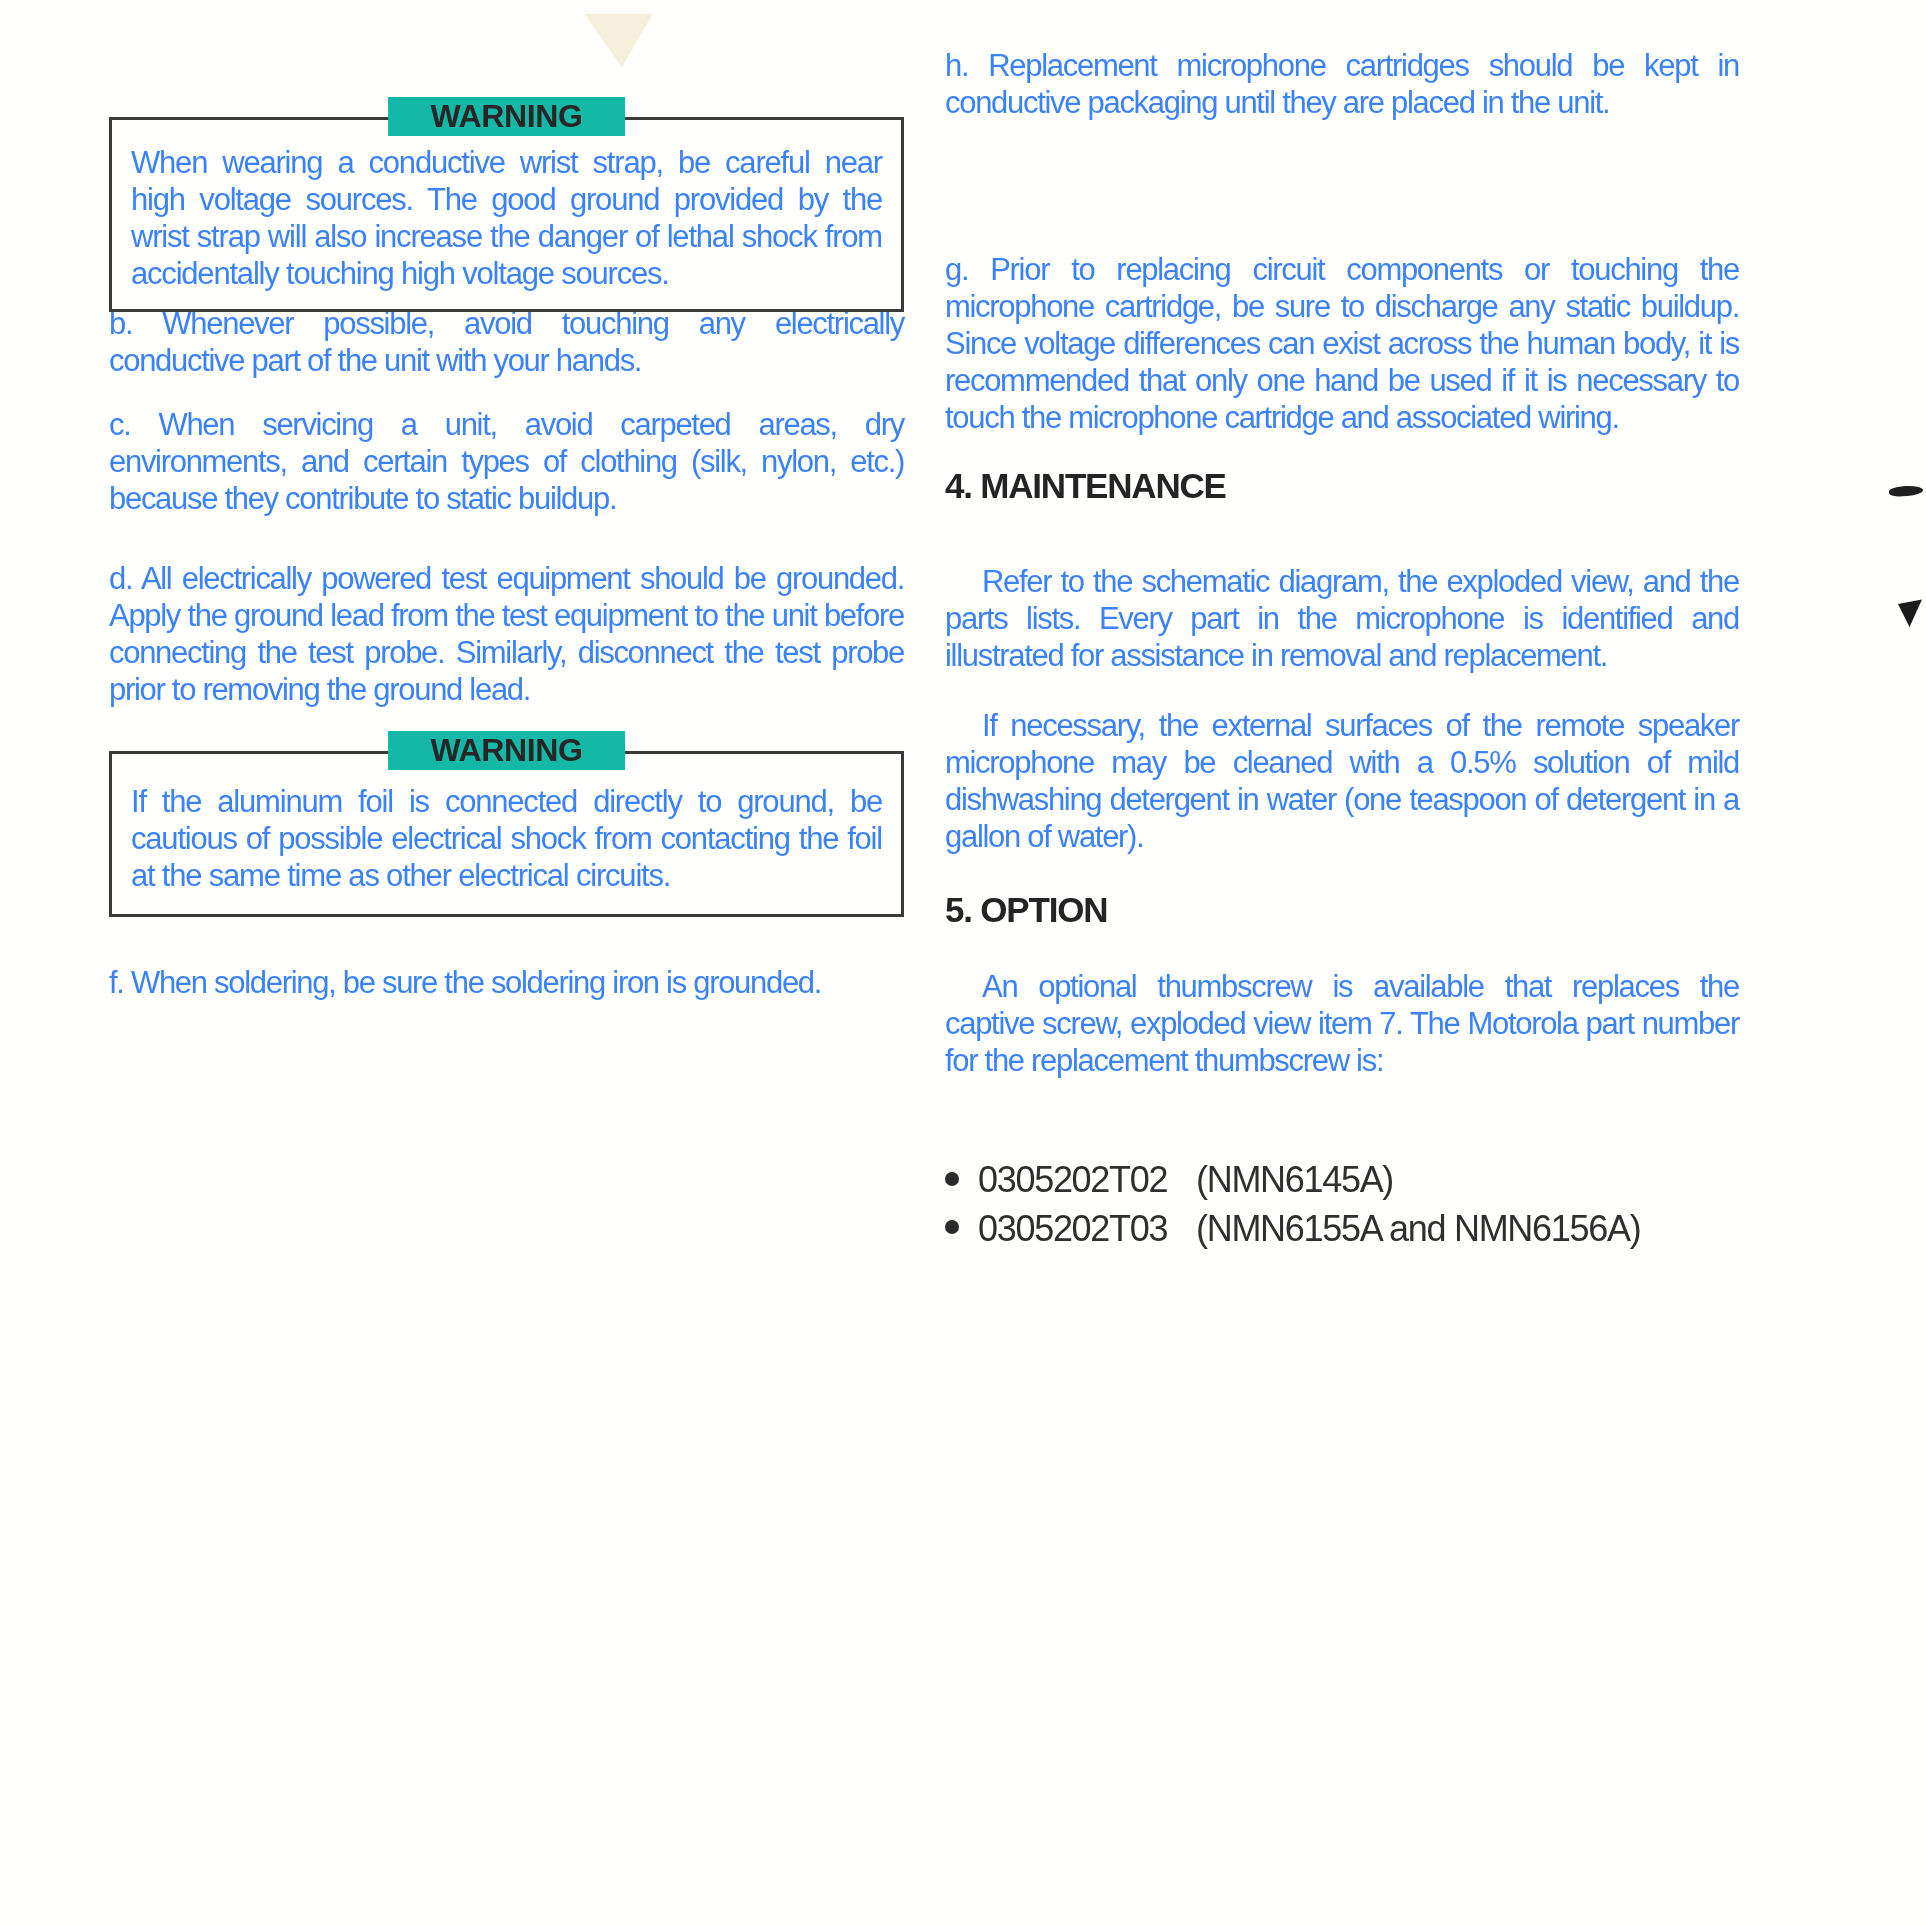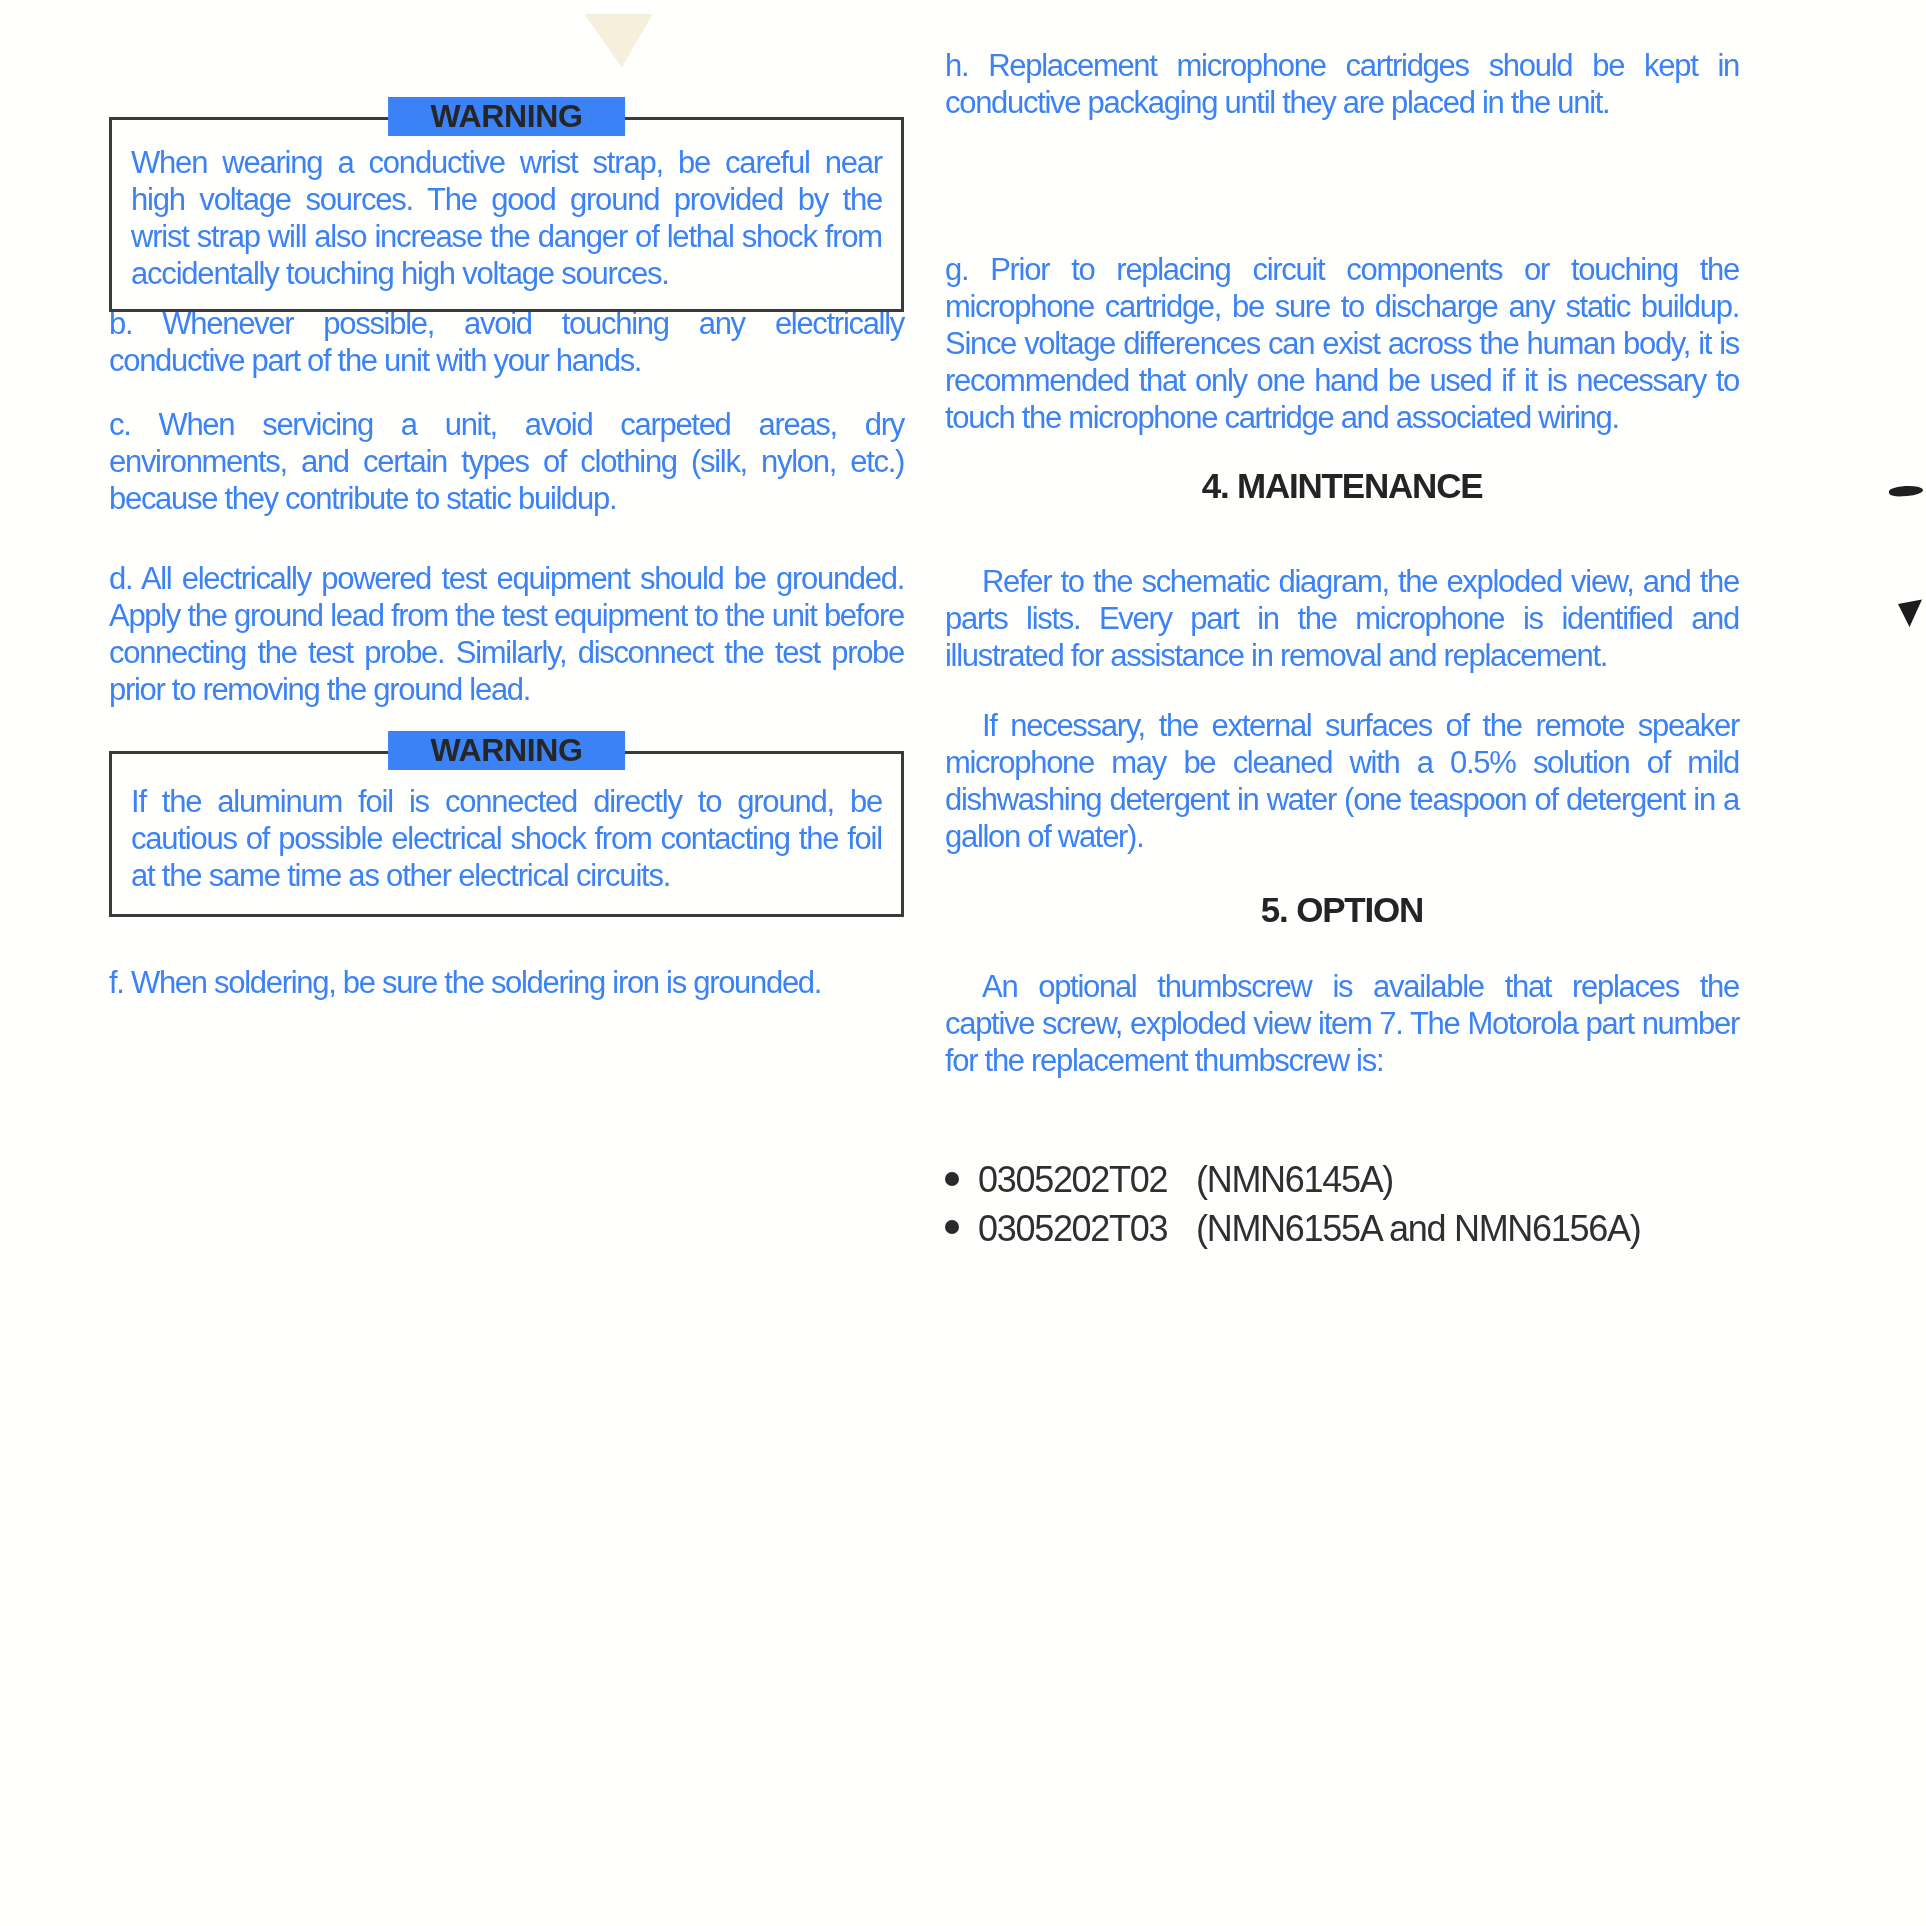--- a/index.html
+++ b/index.html
@@ -41,21 +41,21 @@
   .warning-box {
     position: relative;
     border: 3.5px solid #3a3a3a;
     padding: 24px 19px 17.3px 19px;
   }
   .warning-box .warning-title {
     position: absolute;
     top: -23px;
     left: 50%;
     transform: translateX(-50%);
-    background: #3b82f6;
+    background: #14b8a6;
     padding: 0 43px;
     font-size: 32px;
     line-height: 39px;
     font-weight: 700;
     letter-spacing: -0.4px;
     color: #262626;
     white-space: nowrap;
   }
   .warning-box .para { letter-spacing: -1.2px; }
 
@@ -70,21 +70,21 @@
   .mt-g  { margin-top: 130px; }
   .mt-h  { margin-top: 47px; }
 
   .section-heading {
     font-size: 35px;
     line-height: 40px;
     font-weight: 700;
     letter-spacing: -1.2px;
     color: #242424;
     margin: 0;
-    text-align: center;
+    text-align: left;
   }
   .mt-h4   { margin-top: 30px;  }
   .mt-m1   { margin-top: 57px; }
   .mt-m2   { margin-top: 33px;  }
   .mt-h5   { margin-top: 35px;  }
   .mt-opt  { margin-top: 38px;  }
 
   .bullet-list { margin-top: 82px; }
   .bullet-row {
     display: flex;

